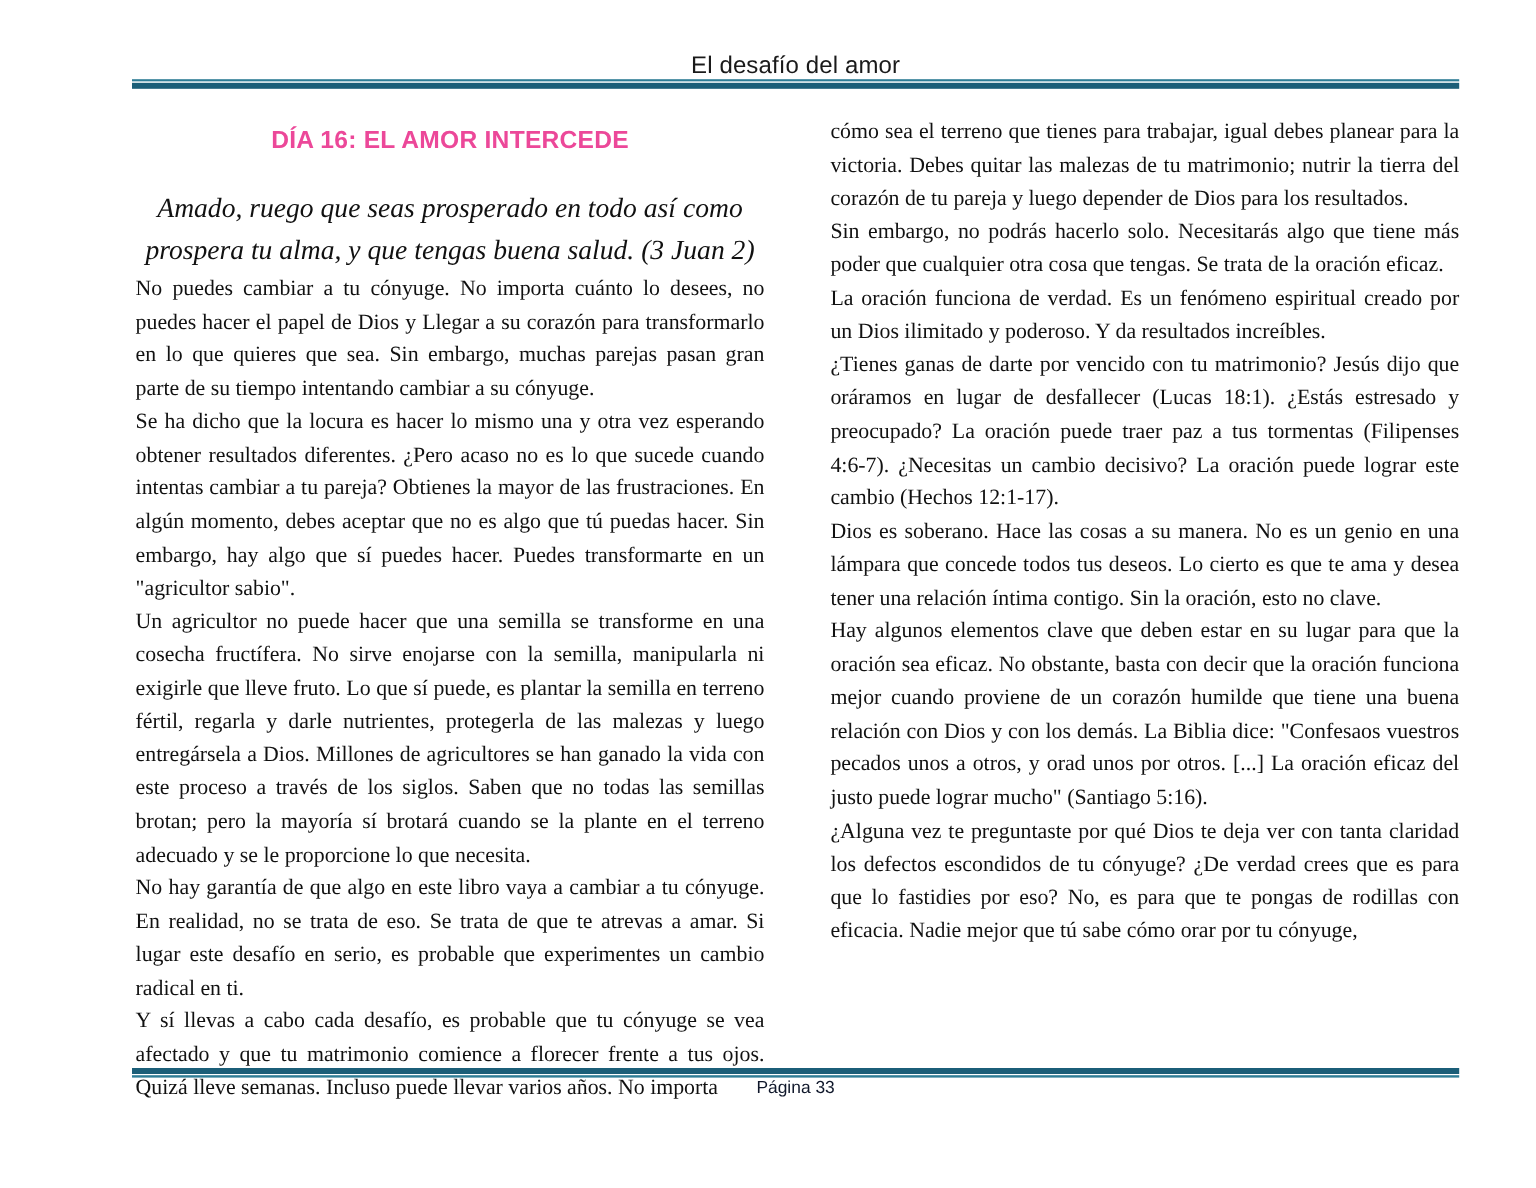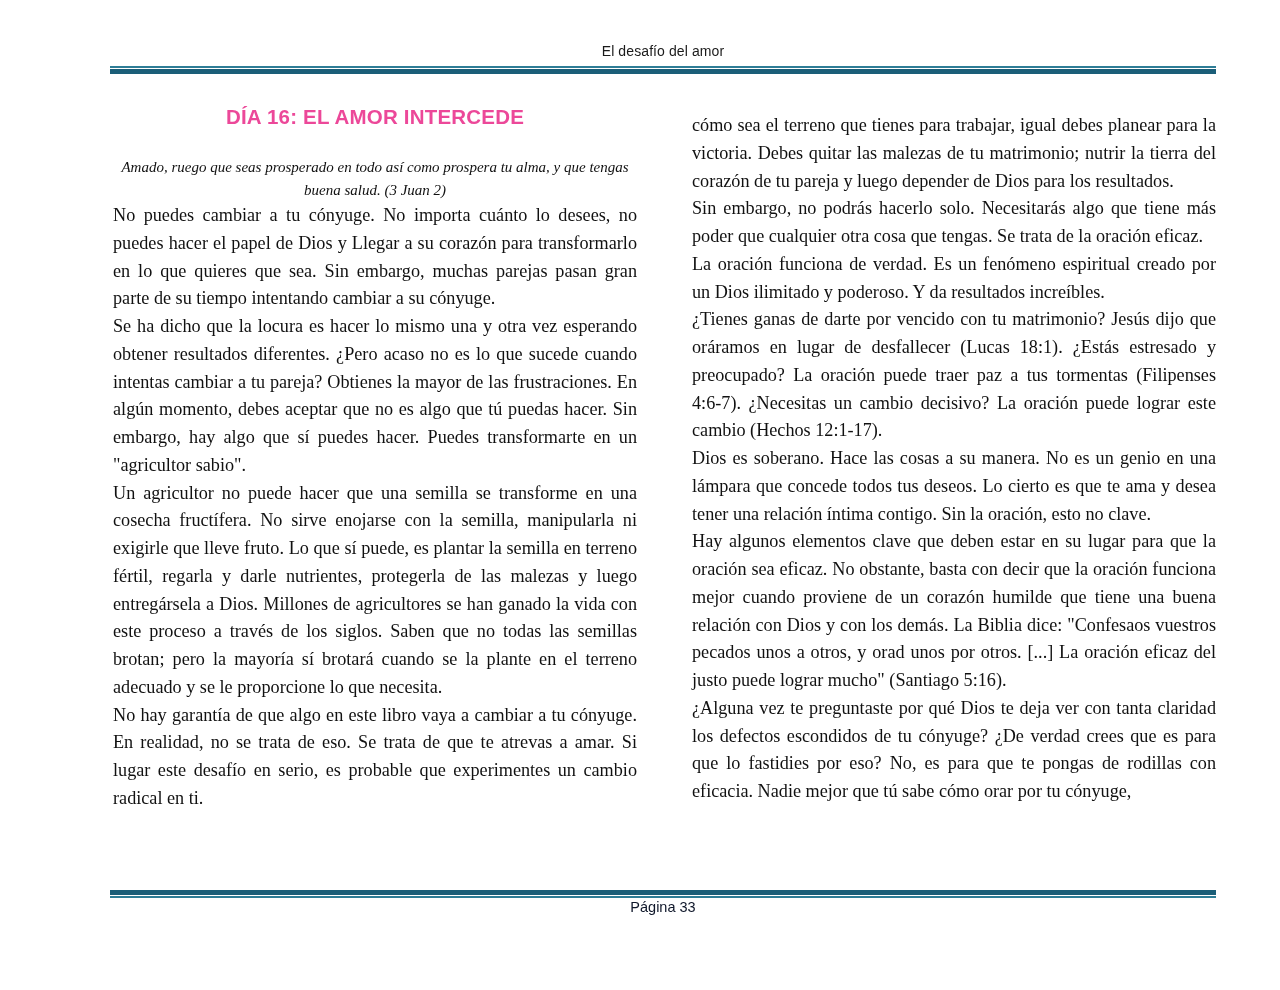--- a/index.html
+++ b/index.html
@@ -28,21 +28,21 @@
   
   .running-header {
     position: absolute;
     left: 110px;
     top: 44px;
     width: 1106px;
     text-align: center;
   }
   .running-header-text {
     font-family: "Liberation Sans", "DejaVu Sans", sans-serif;
-    font-size: 14px;
+    font-size: 20px;
     letter-spacing: 0.1px;
     color: #1a1a1a;
     line-height: 1.1;
   }
 
   
   .header-rule {
     position: absolute;
     left: 110px;
     top: 66px;
@@ -137,39 +137,39 @@
     color: #ec4899;
     letter-spacing: 0.2px;
     text-align: center;
     margin: 8px 0 0 0;
     line-height: 1.25;
   }
 
   .epigraph {
     font-family: "Liberation Serif", "DejaVu Serif", serif;
     font-style: italic;
-    font-size: 15px;
+    font-size: 23px;
     line-height: 1.55;
     text-align: center;
     margin: 26px 6px 0 6px;
     color: #111111;
   }
 
   p.body {
     font-family: "Liberation Serif", "DejaVu Serif", serif;
     font-size: 18.2px;
     line-height: 1.525;
     text-align: justify;
     text-justify: inter-word;
     margin: 0;
     color: #111111;
     hyphens: none;
   }
   .body-block { }
-  .col-right .body-block { margin-top: 16px; }
+  .col-right .body-block { margin-top: 0; }
   .col-right p.body + p.body { margin-top: 0; }
 </style>
 </head>
 <body>
 
 <div class="page">
 
   <div class="running-header">
     <div class="running-header-text">El desafío del amor</div>
   </div>
@@ -186,20 +186,21 @@
 
       <h1 class="chapter-title">DÍA 16: EL AMOR INTERCEDE</h1>
 
       <div class="epigraph">Amado, ruego que seas prosperado en todo así como prospera tu alma, y que tengas buena salud. (3 Juan 2)</div>
 
       <div class="body-block">
         <p class="body">No puedes cambiar a tu cónyuge. No importa cuánto lo desees, no puedes hacer el papel de Dios y Llegar a su corazón para transformarlo en lo que quieres que sea. Sin embargo, muchas parejas pasan gran parte de su tiempo intentando cambiar a su cónyuge.</p>
         <p class="body">Se ha dicho que la locura es hacer lo mismo una y otra vez esperando obtener resultados diferentes. ¿Pero acaso no es lo que sucede cuando intentas cambiar a tu pareja? Obtienes la mayor de las frustraciones. En algún momento, debes aceptar que no es algo que tú puedas hacer. Sin embargo, hay algo que sí puedes hacer. Puedes transformarte en un "agricultor sabio".</p>
         <p class="body">Un agricultor no puede hacer que una semilla se transforme en una cosecha fructífera. No sirve enojarse con la semilla, manipularla ni exigirle que lleve fruto. Lo que sí puede, es plantar la semilla en terreno fértil, regarla y darle nutrientes, protegerla de las malezas y luego entregársela a Dios. Millones de agricultores se han ganado la vida con este proceso a través de los siglos. Saben que no todas las semillas brotan; pero la mayoría sí brotará cuando se la plante en el terreno adecuado y se le proporcione lo que necesita.</p>
         <p class="body">No hay garantía de que algo en este libro vaya a cambiar a tu cónyuge. En realidad, no se trata de eso. Se trata de que te atrevas a amar. Si lugar este desafío en serio, es probable que experimentes un cambio radical en ti.</p>
+        <p class="body">Y sí llevas a cabo cada desafío, es probable que tu cónyuge se vea afectado y que tu matrimonio comience a florecer frente a tus ojos. Quizá lleve semanas. Incluso puede llevar varios años. No importa</p>
       </div>
 
     </div>
 
     <div class="col col-right">
       <div class="body-block">
         <p class="body">cómo sea el terreno que tienes para trabajar, igual debes planear para la victoria. Debes quitar las malezas de tu matrimonio; nutrir la tierra del corazón de tu pareja y luego depender de Dios para los resultados.</p>
         <p class="body">Sin embargo, no podrás hacerlo solo. Necesitarás algo que tiene más poder que cualquier otra cosa que tengas. Se trata de la oración eficaz.</p>
         <p class="body">La oración funciona de verdad. Es un fenómeno espiritual creado por un Dios ilimitado y poderoso. Y da resultados increíbles.</p>
         <p class="body">¿Tienes ganas de darte por vencido con tu matrimonio? Jesús dijo que oráramos en lugar de desfallecer (Lucas 18:1). ¿Estás estresado y preocupado? La oración puede traer paz a tus tormentas (Filipenses 4:6-7). ¿Necesitas un cambio decisivo? La oración puede lograr este cambio (Hechos 12:1-17).</p>

